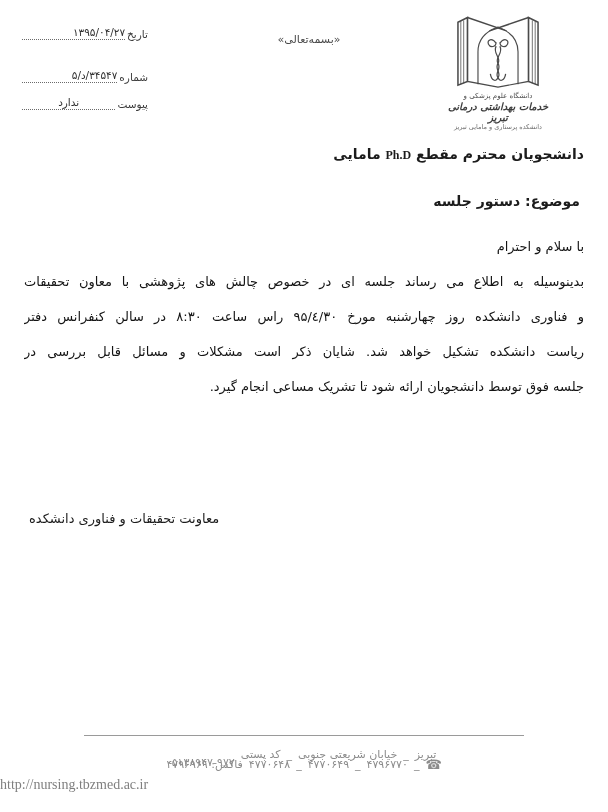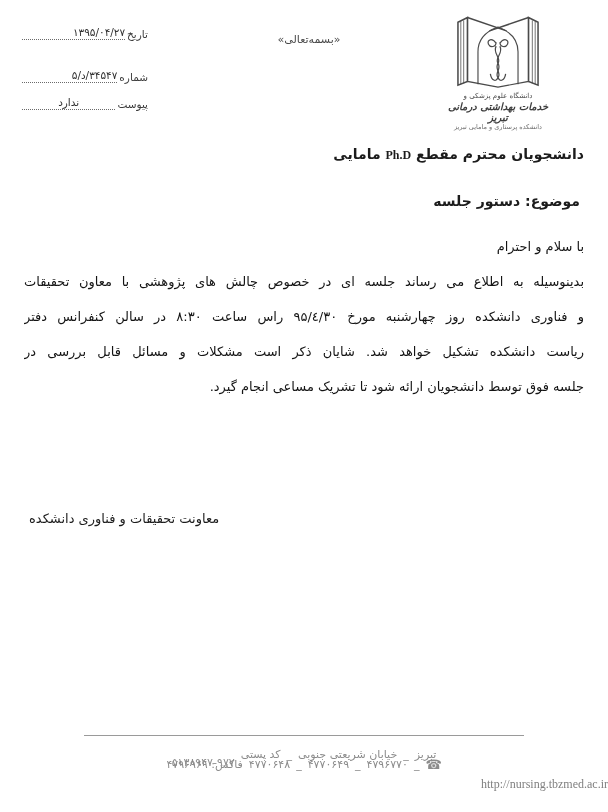--- a/index.html
+++ b/index.html
@@ -79,23 +79,23 @@
     position:absolute; left:0; right:0;
     display:flex; justify-content:center; align-items:center;
     direction:rtl; gap:6px;
     color:#8b8b8b; font-size:11px;
   }
   .footer-address { top:740px; }
   .footer-phones  { top:758px; }
   .phone-icon { font-size:13px; line-height:13px; color:#8b8b8b; }
   .footer-url {
     position:absolute; top:777px; left:0; right:0;
-    text-align:right;
+    text-align:left;
     font-family:"Liberation Serif", serif;
-    font-size:12px; color:#7f7f7f;
+    font-size:14px; color:#7f7f7f;
     direction:ltr;
   }
 </style>
 </head>
 <body>
 
 <div class="page">
 
   <div class="meta-block">
     <div class="meta-row">

